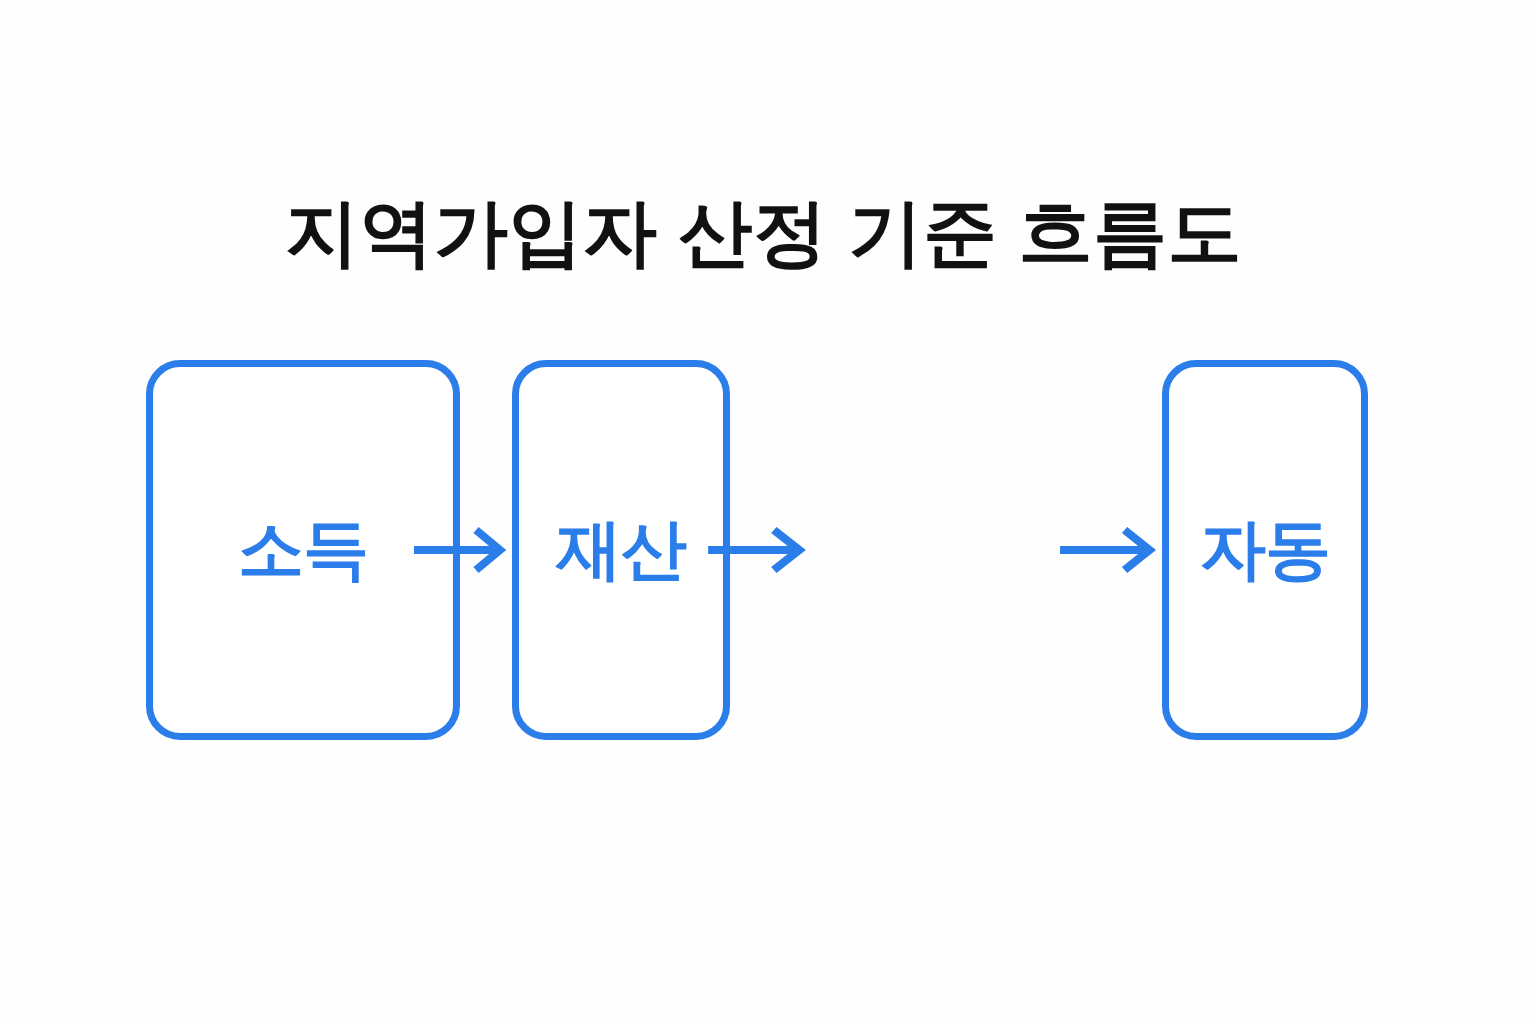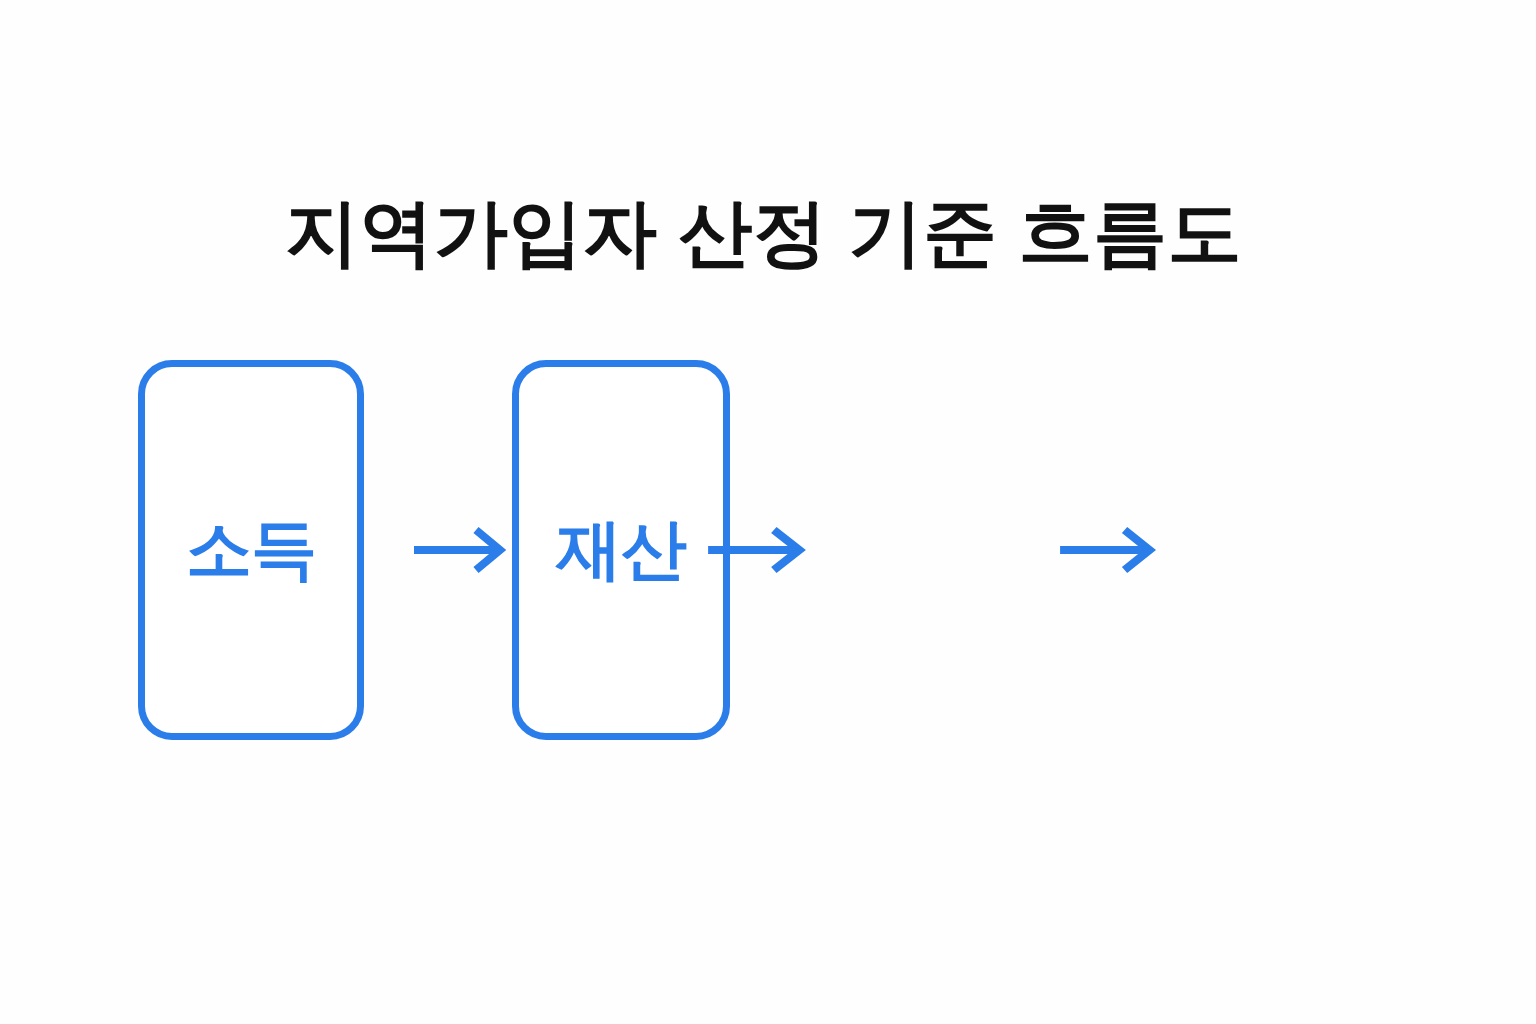--- a/index.html
+++ b/index.html
@@ -69,21 +69,21 @@
     text-align: center;
     white-space: pre-line;
     letter-spacing: -1px;
   }
 
   .node-label.two-line {
     line-height: 1.82;
   }
 
   
-  .node-1 { left: 0px;    width: 226px; align-items: center; }
+  .node-1 { left: 8px;    width: 314px; align-items: center; }
   .node-2 { left: 374px;  width: 218px; }
   .node-3 { left: 674px;  width: 246px; }
   .node-4 { left: 1024px; width: 206px; }
 
   
   .flow-arrow {
     position: absolute;
     top: 160px;          
     height: 60px;
     overflow: visible;
@@ -130,15 +130,18 @@
     </div>
 
 
     <div class="flow-arrow arrow-3">
       <svg viewBox="0 0 100 60" preserveAspectRatio="none" aria-hidden="true">
         <path d="M2 30 H84" stroke="#2b7de9" stroke-width="8" fill="none" stroke-linecap="butt"></path>
         <path d="M64 10 L88 30 L64 50" stroke="#2b7de9" stroke-width="8" fill="none" stroke-linecap="butt" stroke-linejoin="miter"></path>
       </svg>
     </div>
 
+    <div class="flow-node node-4">
+      <span class="node-label">자동</span>
+    </div>
 
   </div>
 </div>
 
 </body></html>

